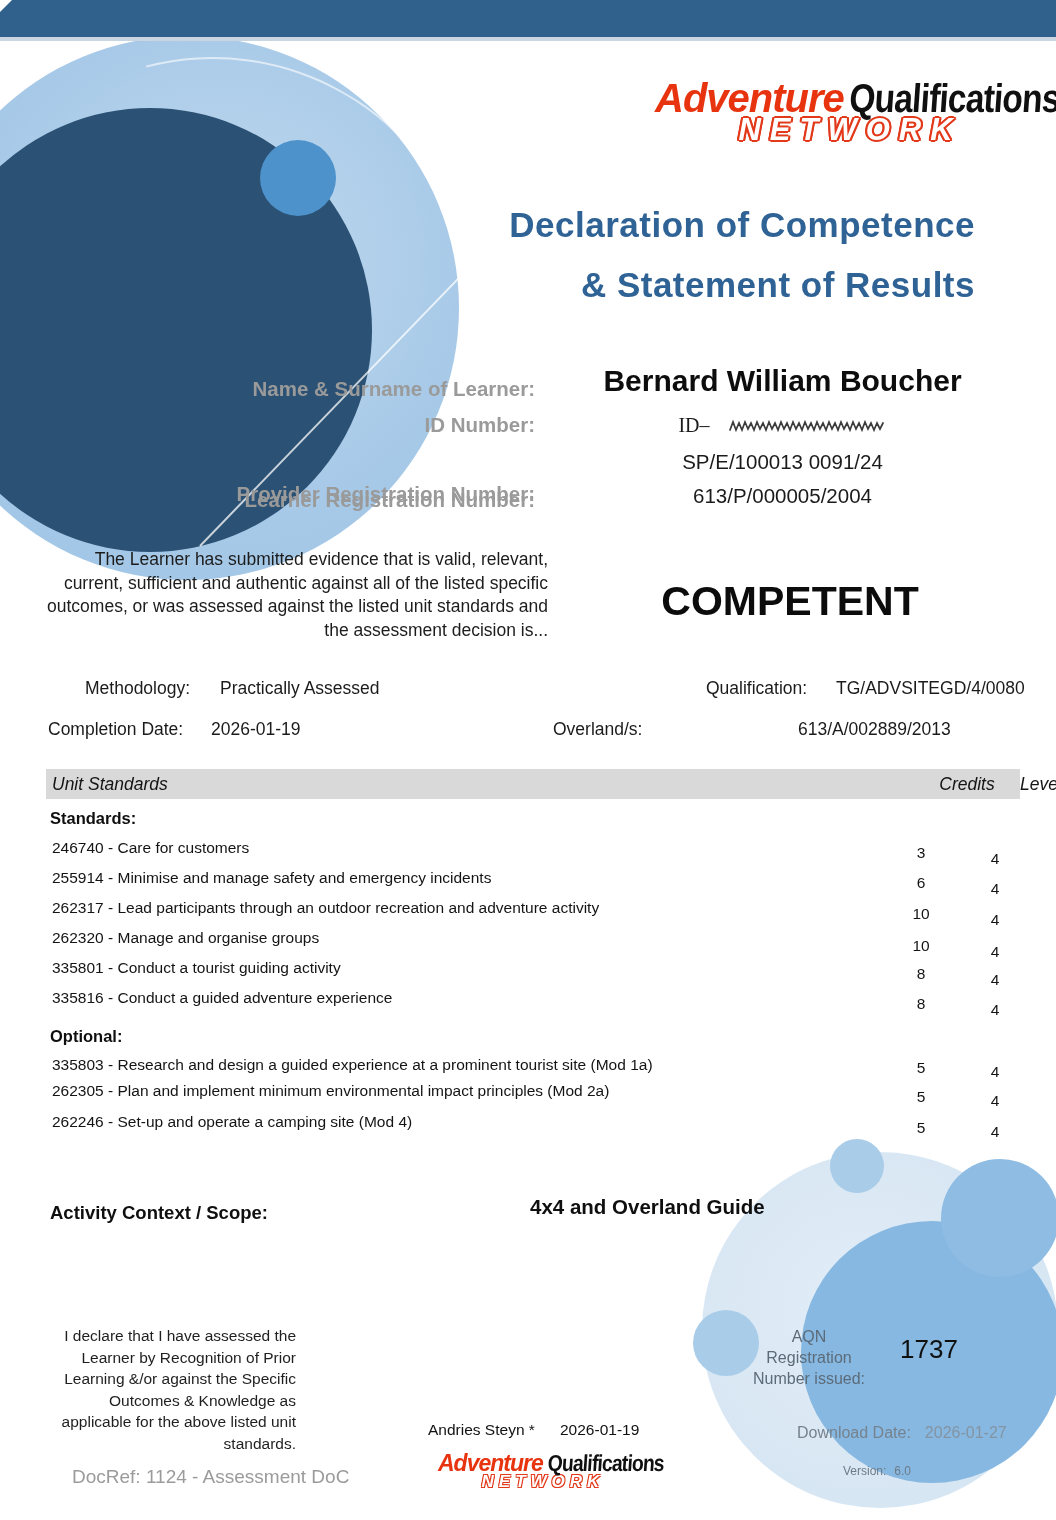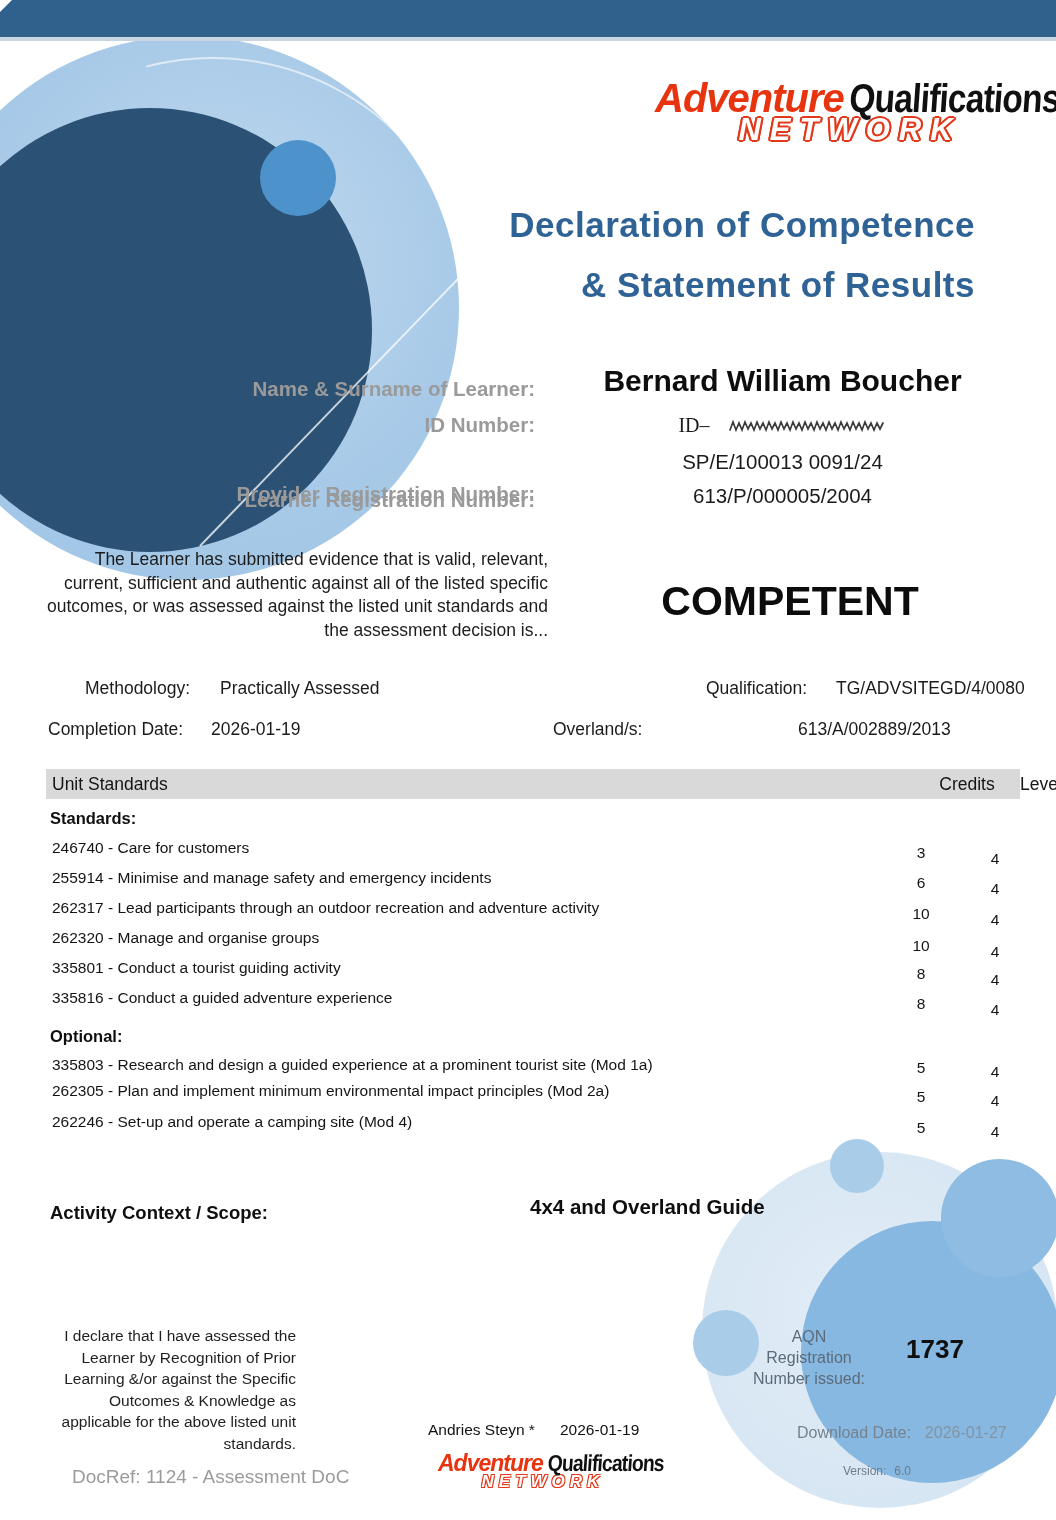--- a/index.html
+++ b/index.html
@@ -64,36 +64,36 @@
   
   .statement{left:46px;top:548px;width:502px;text-align:right;font-size:17.5px;line-height:23.5px;color:#1c1c1c;z-index:3;}
   .competent{left:610px;top:578px;width:360px;text-align:center;font-size:41px;font-weight:bold;color:#0c0c0c;z-index:3;}
   
   .meta{font-size:17.5px;color:#1b1b1b;z-index:3;}
   .m1a{left:85px;top:678px;} .m1b{left:204px;top:678px;margin-left:16px;}
   .m1c{left:706px;top:678px;} .m1d{left:836px;top:678px;}
   .m2a{left:48px;top:719px;} .m2b{left:211px;top:719px;}
   .m2c{left:553px;top:719px;} .m2d{left:762px;top:719px;margin-left:36px;}
   
-  .tbl-header{left:46px;top:769px;width:974px;height:30px;background:#D9D9D9;z-index:3;}
+  .tbl-header{left:46px;top:769px;width:974px;height:30px;background:#D9D9D9;z-index:3;font-style:italic;}
   .tbl-header span{position:absolute;top:5px;font-size:17.5px;color:#141414;}
   .h-unit{left:6px;}
   .h-credits{left:866px;width:110px;text-align:center;}
   .h-level{left:955px;width:80px;text-align:center;}
   .sec-label{left:50px;font-weight:bold;font-size:16.5px;color:#0f0f0f;z-index:3;}
   .row-title{left:52px;font-size:15.5px;color:#141414;z-index:3;text-align:center;}
   .row-credits{left:866px;width:110px;text-align:center;font-size:15.5px;color:#141414;z-index:3;}
   .row-level{left:955px;width:80px;text-align:center;font-size:15.5px;color:#141414;z-index:3;}
   
   .scope-label{left:50px;top:1202px;font-weight:bold;font-size:18.5px;color:#0f0f0f;z-index:3;}
   .scope-value{left:530px;top:1195px;font-weight:bold;font-size:20.5px;color:#0f0f0f;z-index:3;}
   
   .declare{left:52px;top:1325px;width:244px;text-align:right;font-size:15.5px;line-height:21.5px;color:#1f1f1f;z-index:3;}
   .cert-label{left:748px;top:1326px;width:122px;text-align:center;font-size:16px;line-height:21px;color:#5C6B79;z-index:3;}
-  .cert-number{left:900px;top:1334px;width:70px;text-align:center;font-size:26px;font-weight:bold;color:#101010;z-index:3;}
+  .cert-number{left:900px;top:1334px;width:70px;text-align:left;font-size:26px;font-weight:normal;color:#101010;z-index:3;}
   .sign-name{left:428px;top:1421px;font-size:15.5px;color:#111;z-index:3;}
   .sign-date{left:560px;top:1421px;font-size:15.5px;color:#111;z-index:3;}
   .download{left:797px;top:1424px;font-size:16px;color:#76828E;z-index:3;}
   .download .dl-date{margin-left:14px;color:#8494A2;}
   .version{left:843px;top:1464px;font-size:12px;color:#6E7B88;z-index:3;}
   .version .ver-val{margin-left:8px;}
   .docref{left:72px;top:1466px;font-size:19px;color:#9B9B9B;z-index:3;}
   .scribble{flex:0 0 auto;}
 </style>
 </head>

